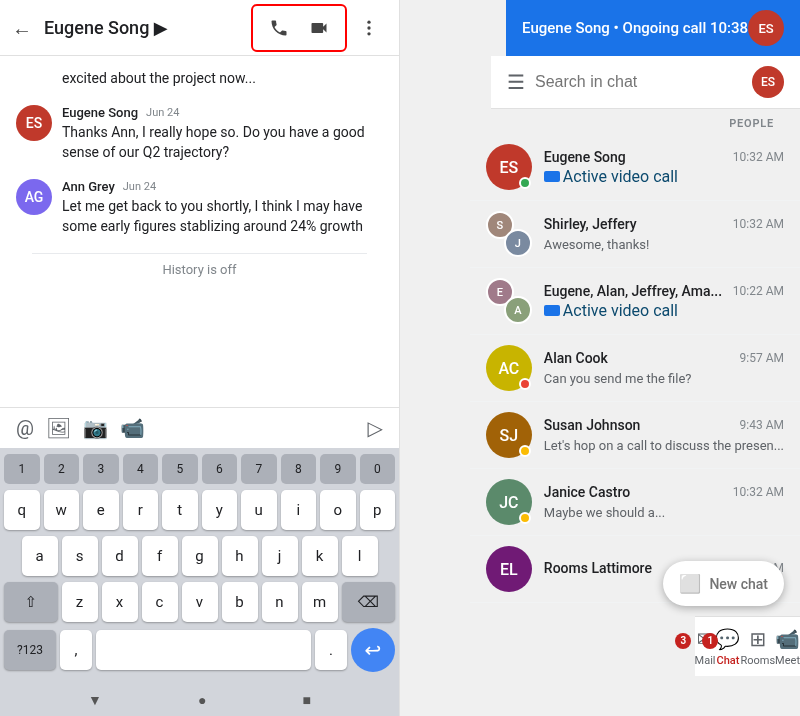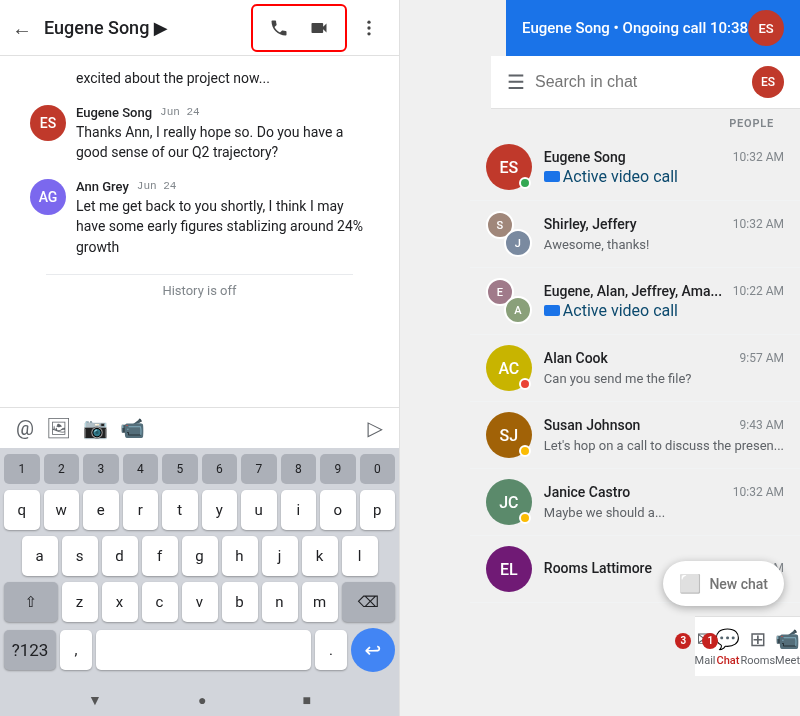--- a/index.html
+++ b/index.html
@@ -61,21 +61,21 @@
       justify-content: center;
       border-radius: 50%;
       cursor: pointer;
       color: #444;
       font-size: 18px;
     }
 
     .chat-messages {
       flex: 1;
       overflow-y: auto;
-      padding: 12px 30px;
+      padding: 12px 16px;
       background: #fff;
     }
 
     .message-group {
       display: flex;
       align-items: flex-start;
       margin-bottom: 16px;
       gap: 10px;
     }
 
@@ -97,21 +97,21 @@
     .avatar-ag { background: #7b68ee; }
 
     .message-content { flex: 1; }
     .message-meta {
       display: flex;
       align-items: center;
       gap: 8px;
       margin-bottom: 2px;
     }
     .message-sender { font-size: 13px; font-weight: 500; color: #202124; }
-    .message-date { font-size: 11px; color: #80868b; font-family: Liberation Mono, monospace; }
+    .message-date { font-size: 11px; color: #80868b; }
     .message-text { font-size: 14px; color: #202124; line-height: 1.4; }
 
     .history-off {
       text-align: center;
       font-size: 13px;
       color: #80868b;
       padding: 8px 0;
       border-top: 1px solid #e8eaed;
       margin: 0 16px;
     }
@@ -568,21 +568,21 @@
       <div class="key">x</div>
       <div class="key">c</div>
       <div class="key">v</div>
       <div class="key">b</div>
       <div class="key">n</div>
       <div class="key">m</div>
       <div class="key key-special">⌫</div>
     </div>
 
     <div class="key-row" style="align-items:center;">
-      <div class="key key-special" style="font-size:17px;max-width:52px;">?123</div>
+      <div class="key key-special" style="font-size:12px;max-width:52px;">?123</div>
       <div class="key" style="max-width:32px;">,</div>
       <div class="key-space"></div>
       <div class="key" style="max-width:32px;">.</div>
       <div class="key-action">↩</div>
     </div>
   </div>
 
   <div class="bottom-bar-left">
     <span class="nav-symbol">▼</span>
     <span class="nav-symbol">●</span>

